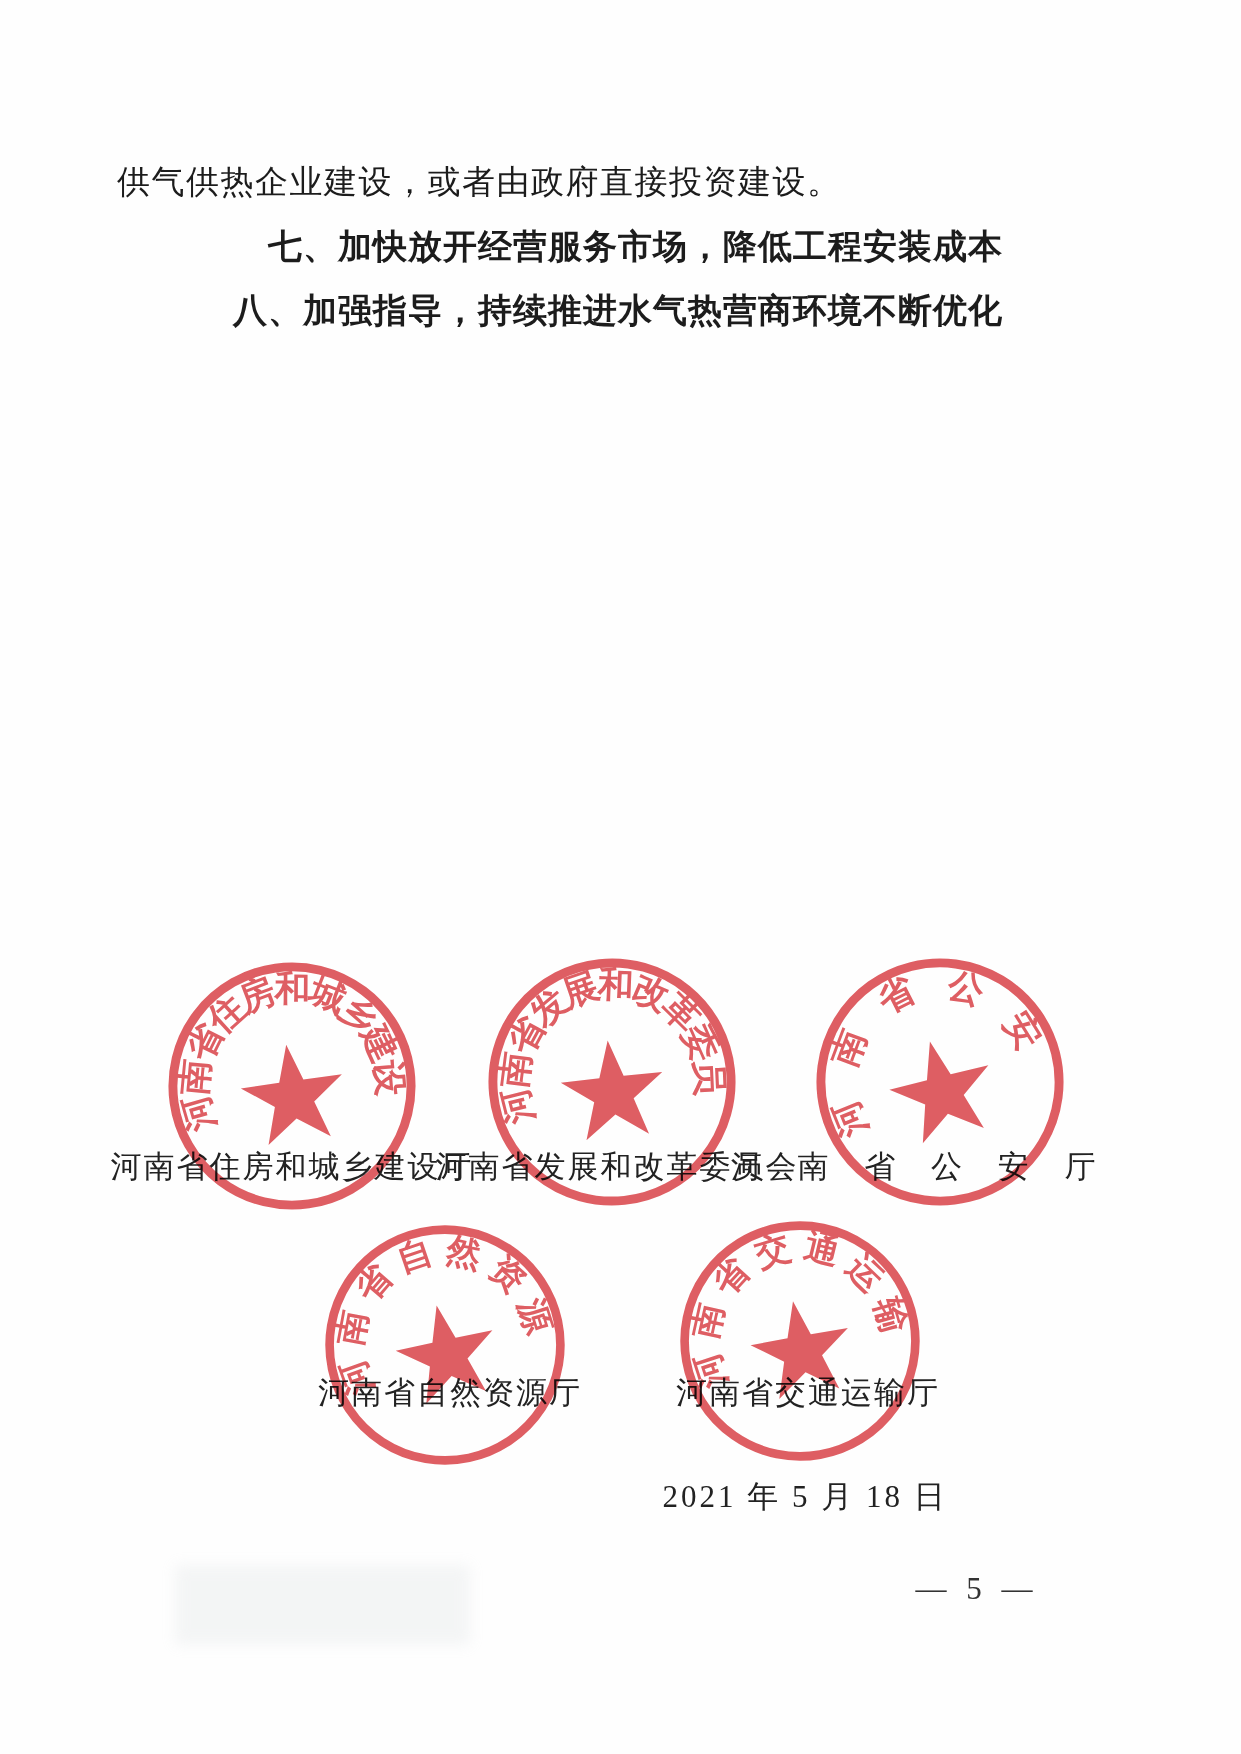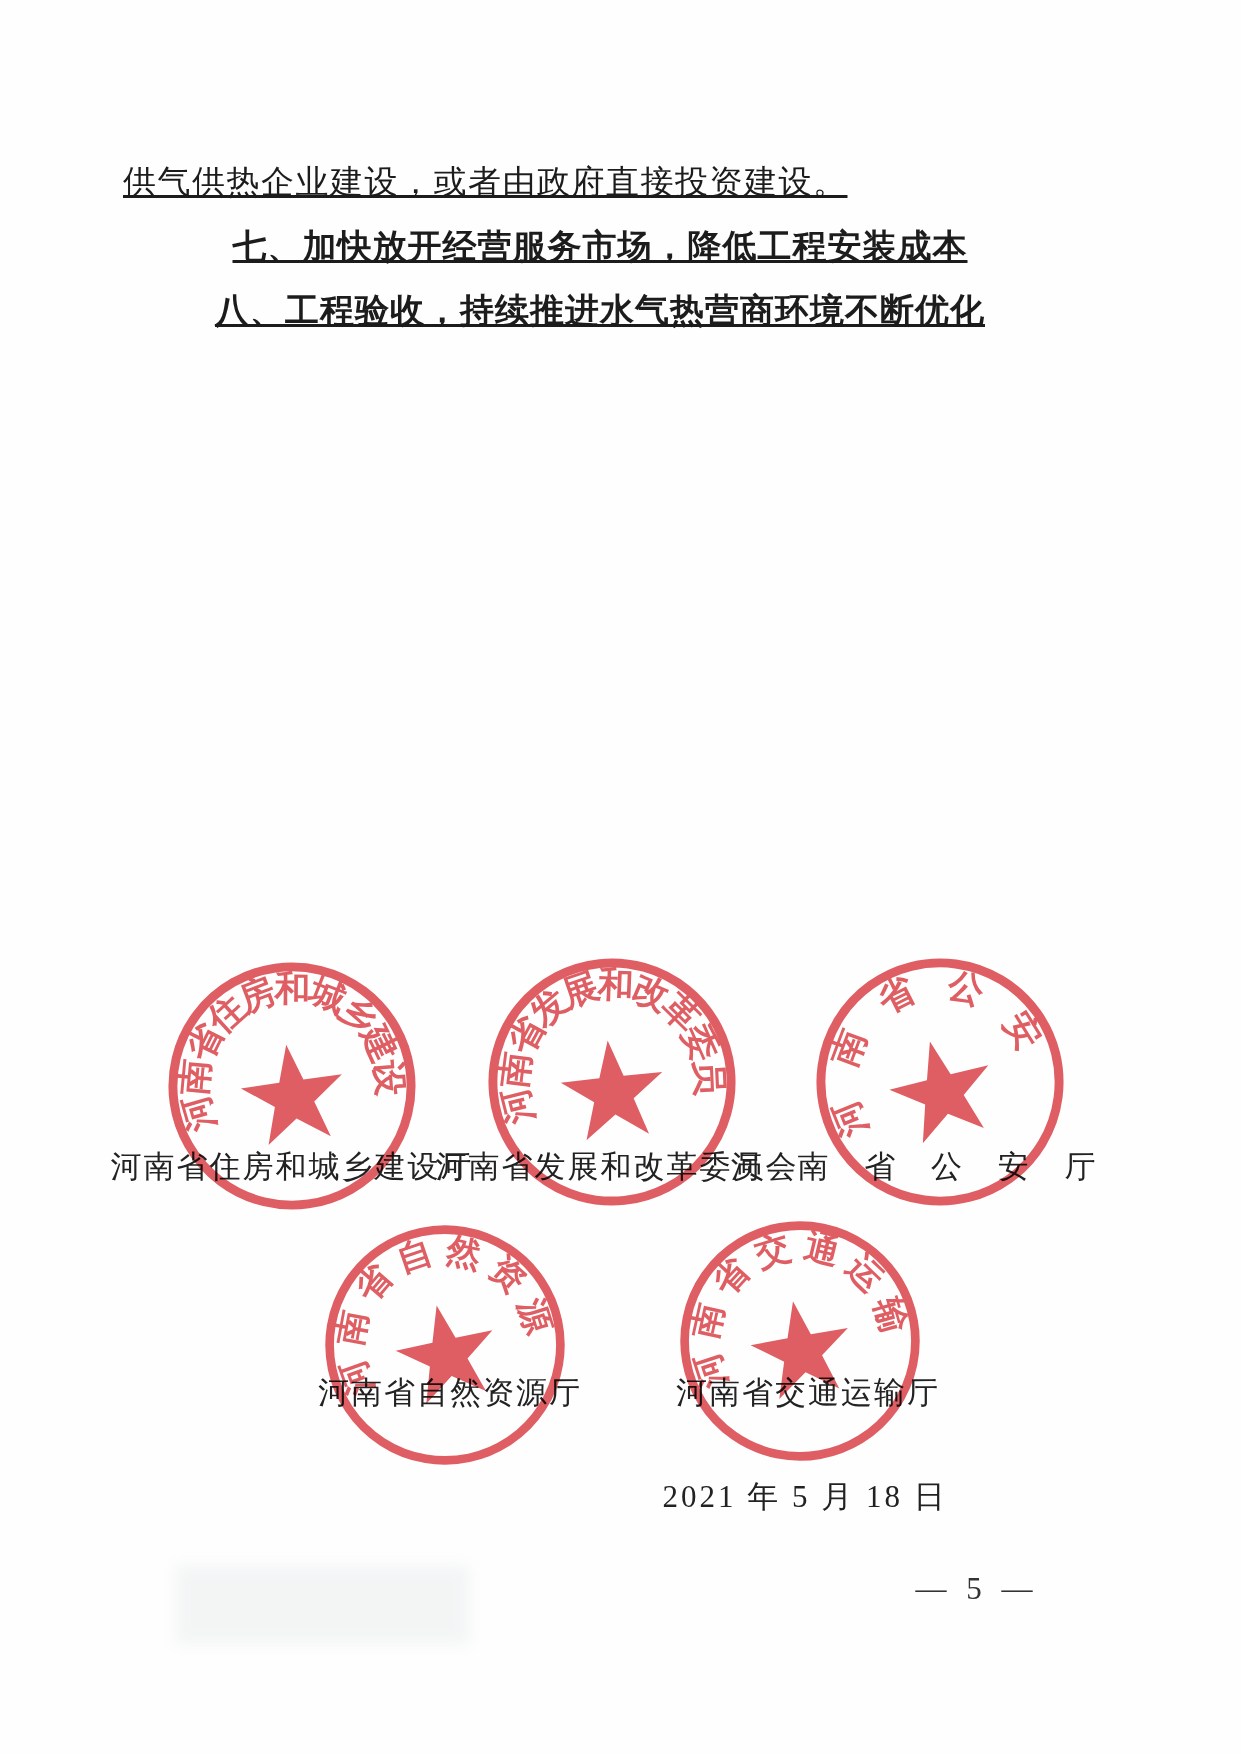--- a/index.html
+++ b/index.html
@@ -8,38 +8,37 @@
     width:1241px;height:1754px;
     margin:0 auto;
     background:#fefefe;
     overflow:hidden;
     font-family:"Liberation Serif","DejaVu Serif",serif;
     color:#1c1c1c;
   }
   
   .text-block{
     position:absolute;
-    left:123px;top:150px;width:886px;
+    left:117px;top:150px;width:886px;
     font-size:33px;
     line-height:64px;
     letter-spacing:1.5px;
     text-align:justify;
-    text-decoration:underline;
   }
   .text-block p{margin:0;text-indent:2em;}
   .text-block p.continuation{text-indent:0;}
   .text-block h3{
     margin:0;
     font-size:34px;
     line-height:64px;
     font-weight:700;
     font-family:"Liberation Sans","DejaVu Sans",sans-serif;
     padding-left:2em;
     letter-spacing:1px;
-    text-align:center;
+    text-align:right;
   }
   
   .seal{
     position:absolute;
     mix-blend-mode:multiply;
     opacity:.93;
   }
   .seal svg{display:block;}
   .seal-ring{fill:none;stroke:#dd5257;stroke-width:9;}
   .seal-star{fill:#dd5257;}
@@ -98,21 +97,21 @@
   }
 </style>
 </head>
 <body>
 
 <div class="page">
 
   <div class="text-block">
     <p class="continuation">供气供热企业建设，或者由政府直接投资建设。</p>
     <h3>七、加快放开经营服务市场，降低工程安装成本</h3>
-    <h3>八、工程验收，持续推进水气热营商环境不断优化</h3>
+    <h3>八、加强指导，持续推进水气热营商环境不断优化</h3>
   </div>
 
   <div class="seal-caption cap-1">河南省住房和城乡建设厅</div>
   <div class="seal-caption cap-2">河南省发展和改革委员会</div>
   <div class="seal-caption cap-3">河 南 省 公 安 厅</div>
   <div class="seal-caption cap-4">河南省自然资源厅</div>
   <div class="seal-caption cap-5">河南省交通运输厅</div>
 
   <div class="seal seal-1">
     <svg viewBox="0 0 260 260" width="258" height="258" aria-hidden="true">

